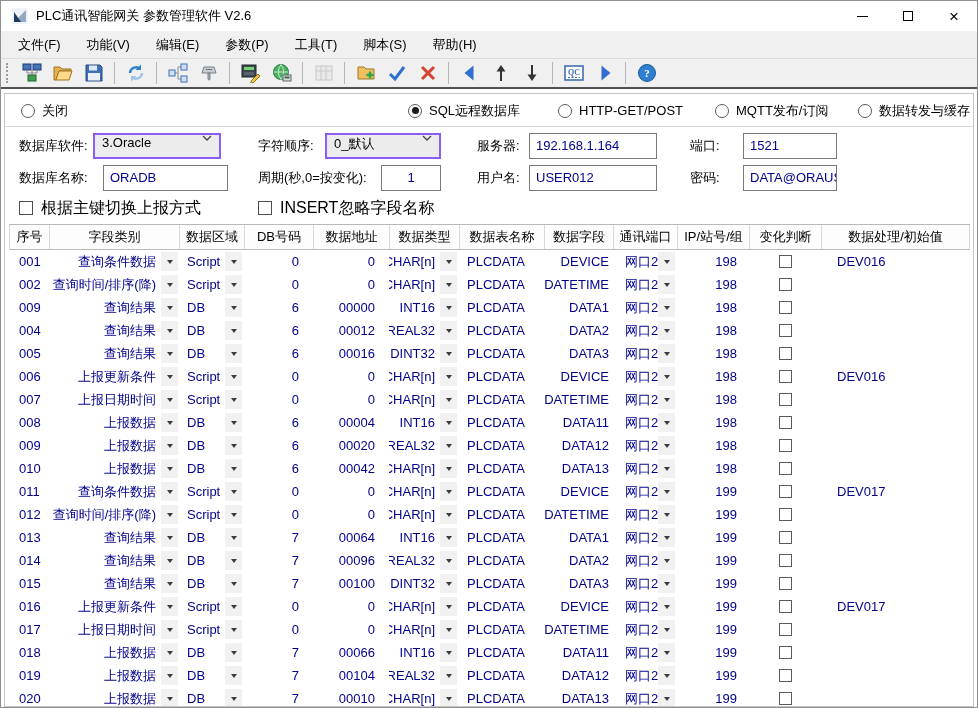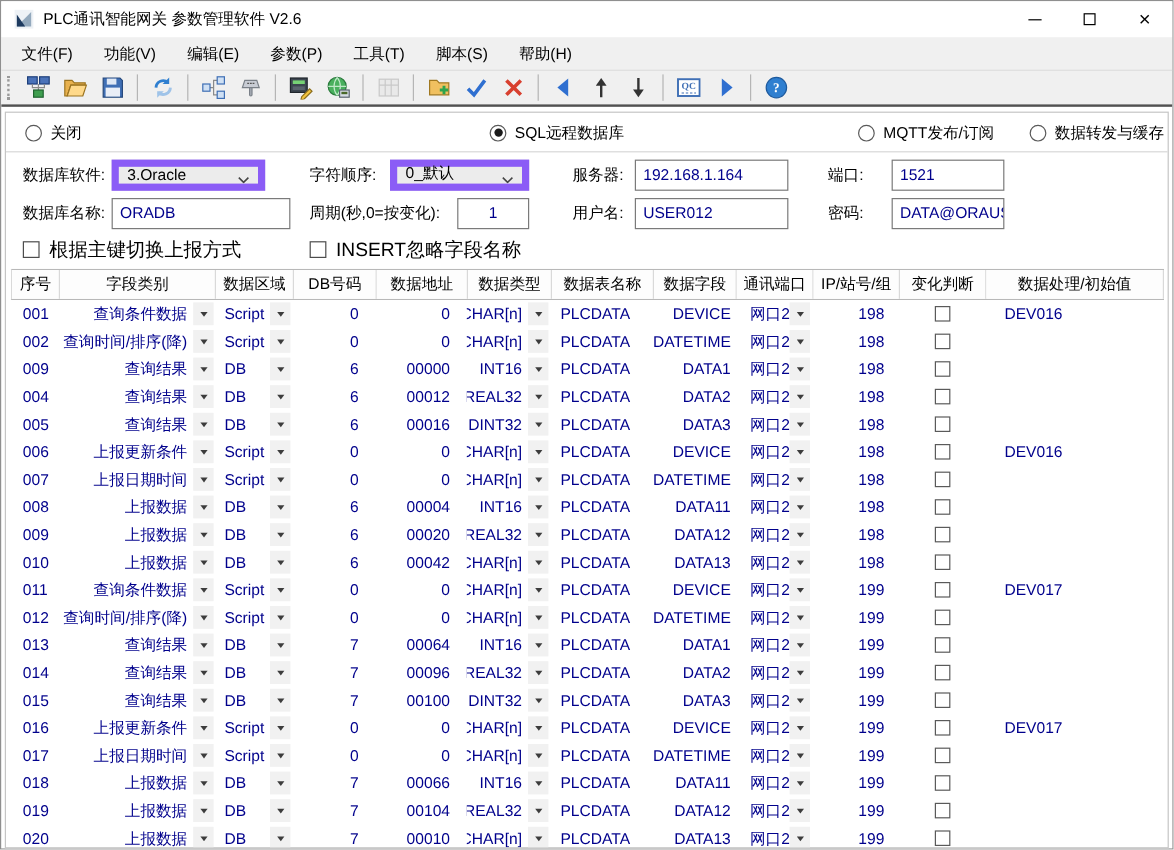--- a/index.html
+++ b/index.html
@@ -35,21 +35,21 @@
   
   .moderow{position:absolute;left:0;right:0;top:0;height:33px;border-bottom:1px solid #d8d8d8;}
   .radio-opt{position:absolute;top:0;height:33px;display:flex;align-items:center;cursor:default;justify-content:flex-end;}
   .radio{width:14px;height:14px;border:1px solid #5a5a5a;border-radius:50%;background:#fff;display:flex;align-items:center;justify-content:center;flex:0 0 auto;}
   .radio.checked::after{content:'';width:7px;height:7px;border-radius:50%;background:#1a1a1a;}
   .radio-label{margin-left:7px;font-size:13px;color:#000;white-space:nowrap;}
 
   
   .frow{position:absolute;left:0;right:0;height:26px;}
   .flabel{position:absolute;top:0;height:26px;line-height:26px;font-size:13px;color:#000;white-space:nowrap;}
-  .combo{position:absolute;top:0;height:26px;background:#ececec;border:6px solid #8b5cf6;display:flex;align-items:flex-end;font-size:13px;color:#000;padding-left:7px;}
+  .combo{position:absolute;top:0;height:26px;background:#ececec;border:2px solid #8b5cf6;display:flex;align-items:flex-start;font-size:13px;color:#000;padding-left:7px;}
   .combo .chev{margin-left:auto;margin-right:7px;display:flex;}
   .tinput{position:absolute;top:0;height:26px;line-height:24px;background:#fff;border:1px solid #7a7a7a;font-size:13px;color:#00008C;padding-left:6px;white-space:nowrap;overflow:hidden;}
   .tinput.center{text-align:center;padding-left:0;}
   .cbrow{position:absolute;left:0;right:0;top:103px;height:22px;}
   .cb-opt{position:absolute;top:0;height:22px;display:flex;align-items:center;cursor:default;}
   .cbox{width:14px;height:14px;border:1px solid #4d4d4d;background:#fff;flex:0 0 auto;}
   .cb-label{margin-left:8px;font-size:16px;color:#000;white-space:nowrap;}
 
   
   .tablearea{position:absolute;left:4px;right:3px;top:130px;bottom:0;overflow:hidden;}
@@ -249,20 +249,24 @@
 
     <div class="moderow">
       <label class="radio-opt" style="left:16px">
           <span class="radio"></span>
           <span class="radio-label">关闭</span>
         </label>
       <label class="radio-opt" style="left:403px">
           <span class="radio checked"></span>
           <span class="radio-label">SQL远程数据库</span>
         </label>
+      <label class="radio-opt" style="left:553px">
+          <span class="radio"></span>
+          <span class="radio-label">HTTP-GET/POST</span>
+        </label>
       <label class="radio-opt" style="left:710px">
           <span class="radio"></span>
           <span class="radio-label">MQTT发布/订阅</span>
         </label>
       <label class="radio-opt" style="left:853px">
           <span class="radio"></span>
           <span class="radio-label">数据转发与缓存</span>
         </label>
     </div>
 
@@ -286,21 +290,21 @@
           </span>
       </div>
       <div class="flabel" style="left:472px">服务器:</div>
       <div class="tinput" style="left:524px;width:128px">192.168.1.164</div>
       <div class="flabel" style="left:685px">端口:</div>
       <div class="tinput" style="left:738px;width:94px">1521</div>
     </div>
 
     <div class="frow" style="top:71px">
       <div class="flabel" style="left:14px">数据库名称:</div>
-      <div class="tinput" style="left:88px;width:149px">ORADB</div>
+      <div class="tinput" style="left:98px;width:125px">ORADB</div>
       <div class="flabel" style="left:253px">周期(秒,0=按变化):</div>
       <div class="tinput center" style="left:376px;width:60px">1</div>
       <div class="flabel" style="left:472px">用户名:</div>
       <div class="tinput" style="left:524px;width:128px">USER012</div>
       <div class="flabel" style="left:685px">密码:</div>
       <div class="tinput" style="left:738px;width:94px">DATA@ORAUS</div>
     </div>
 
     <div class="cbrow">
       <label class="cb-opt" style="left:14px">

